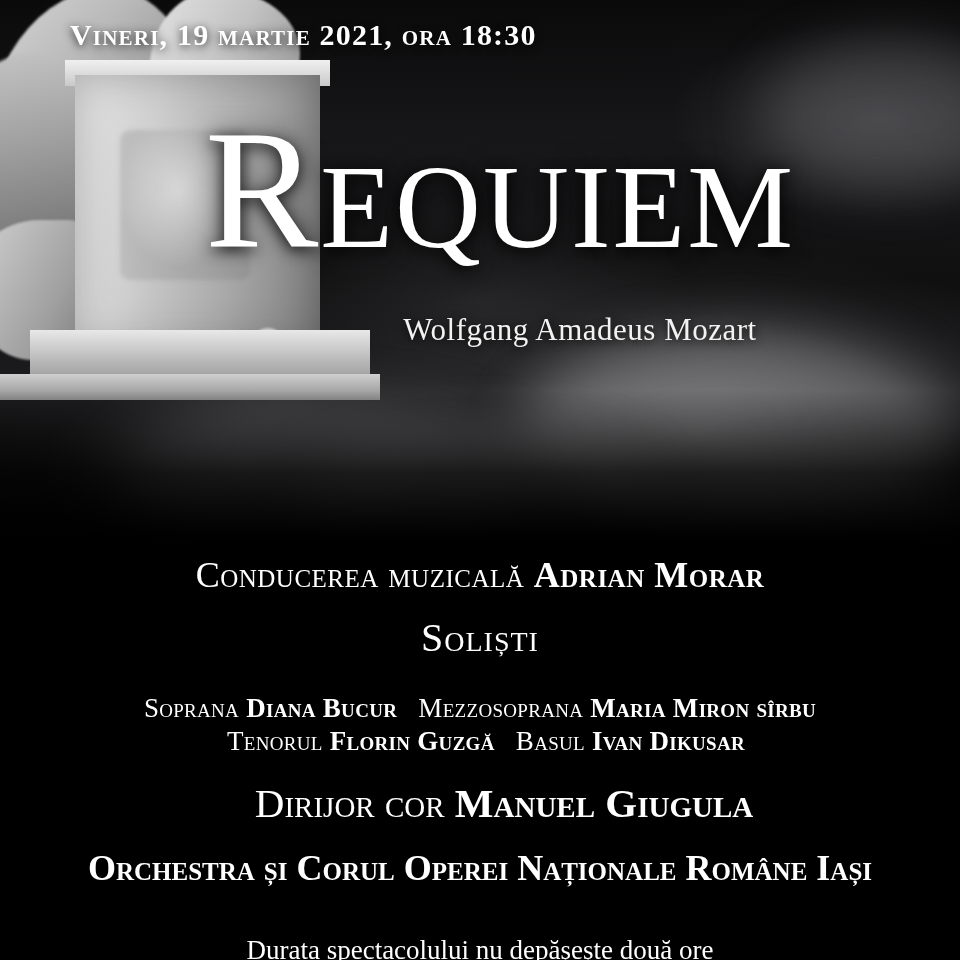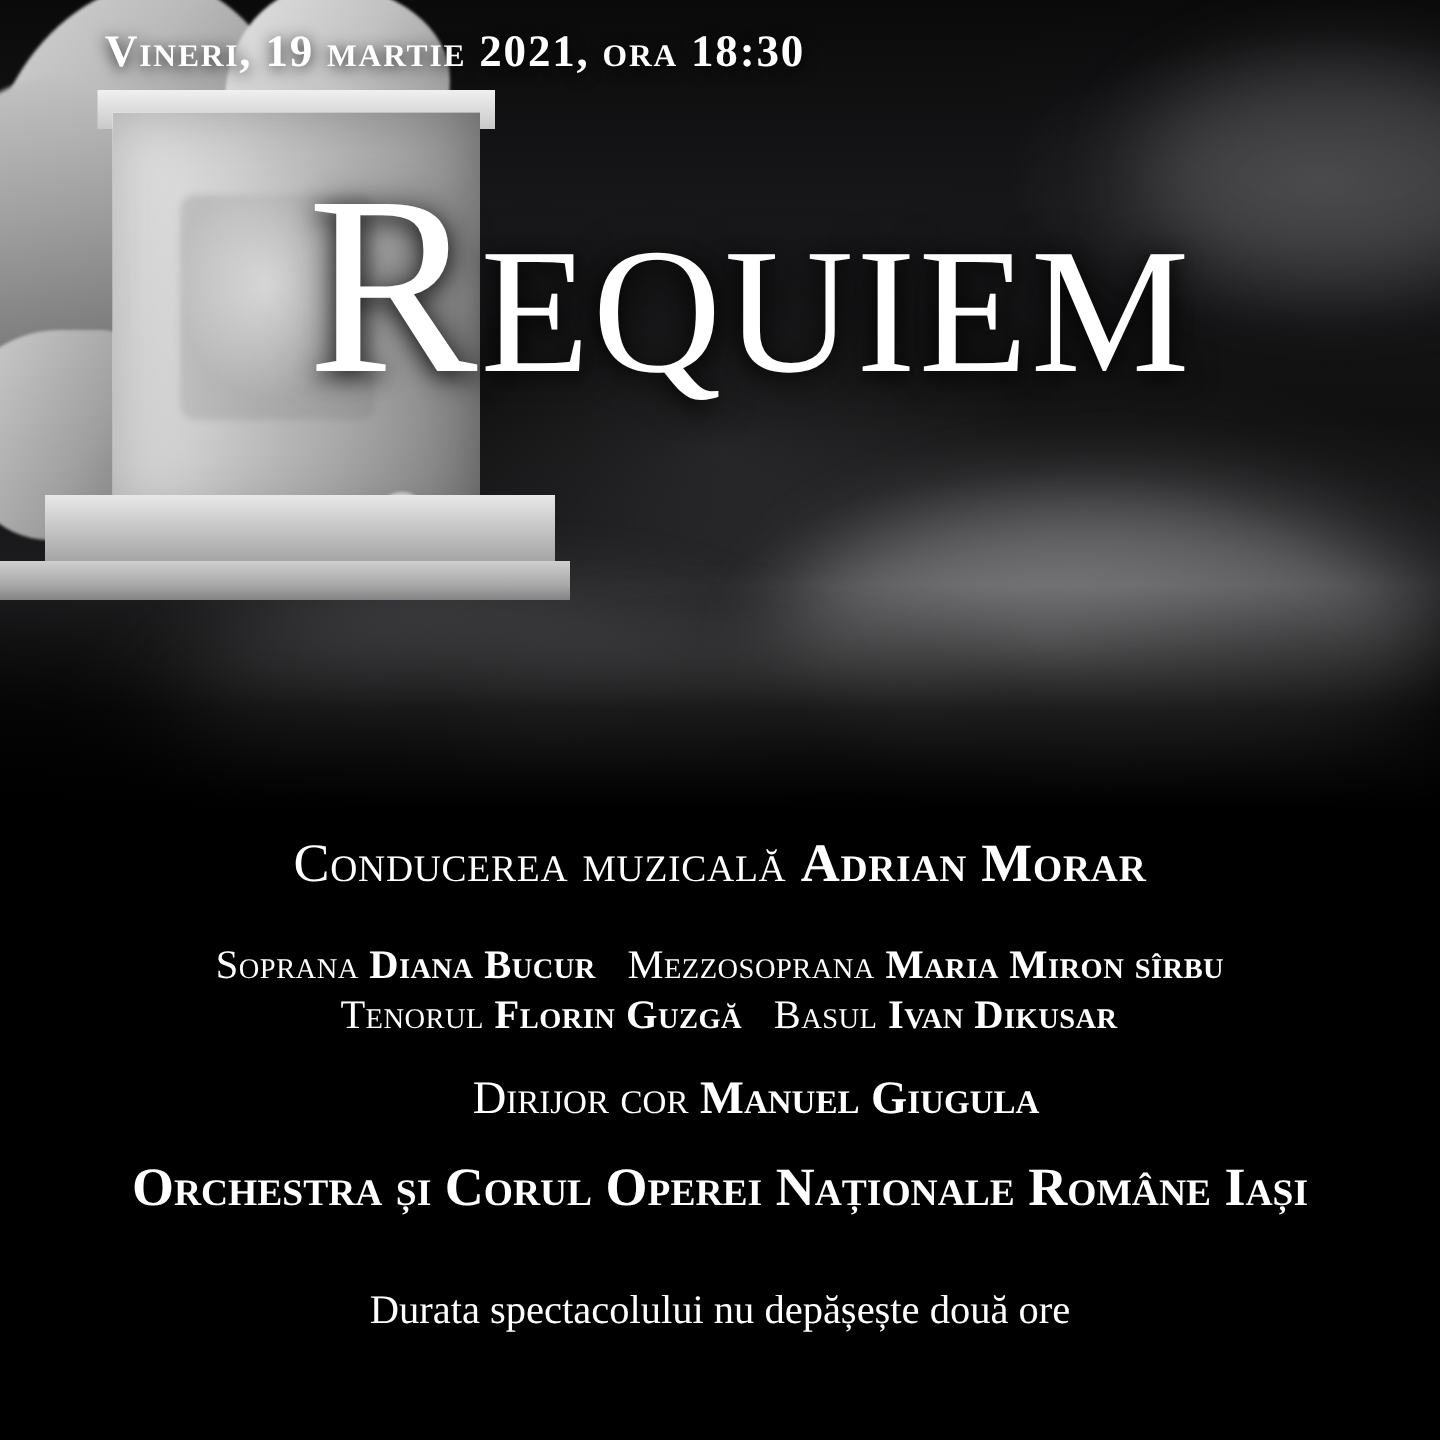--- a/index.html
+++ b/index.html
@@ -210,21 +210,21 @@
   .soloists-row {
     margin-top: 32px;
     font-size: 27px;
     font-variant: small-caps;
     letter-spacing: 0.3px;
   }
   .soloists-row + .soloists-row { margin-top: 2px; padding-left: 12px; }
   .soloists-row .name { font-weight: 700; }
   .choir {
     margin-top: 22px;
-    font-size: 31px;
+    font-size: 41px;
     font-variant: small-caps;
     margin-left: 48px;
   }
   .choir .name { font-weight: 700; }
   .perform-head {
     margin-top: 26px;
     font-size: 28px;
     font-variant: small-caps;
     letter-spacing: 0.8px;
   }
@@ -264,28 +264,30 @@
       <div class="flowers"></div>
       <div class="base"></div>
       <div class="base2"></div>
     </div>
 
     <div class="hero-fade"></div>
   </div>
 
   <div class="date-line">Vineri, 19 martie 2021, ora 18:30</div>
   <div class="title">Requiem</div>
+  <div class="composer">Wolfgang Amadeus Mozart</div>
 
   <div class="credits">
 
     <div class="conductor line">
       <span>Conducerea muzicală</span>
       <span class="name">Adrian Morar</span>
     </div>
 
+    <div class="soloists-head line">Soliști</div>
 
     <div class="soloists-row line">
       <span>Soprana</span>
       <span class="name">Diana Bucur</span>
       &nbsp;
       <span>Mezzosoprana</span>
       <span class="name">Maria Miron sîrbu</span>
     </div>
 
     <div class="soloists-row line">

